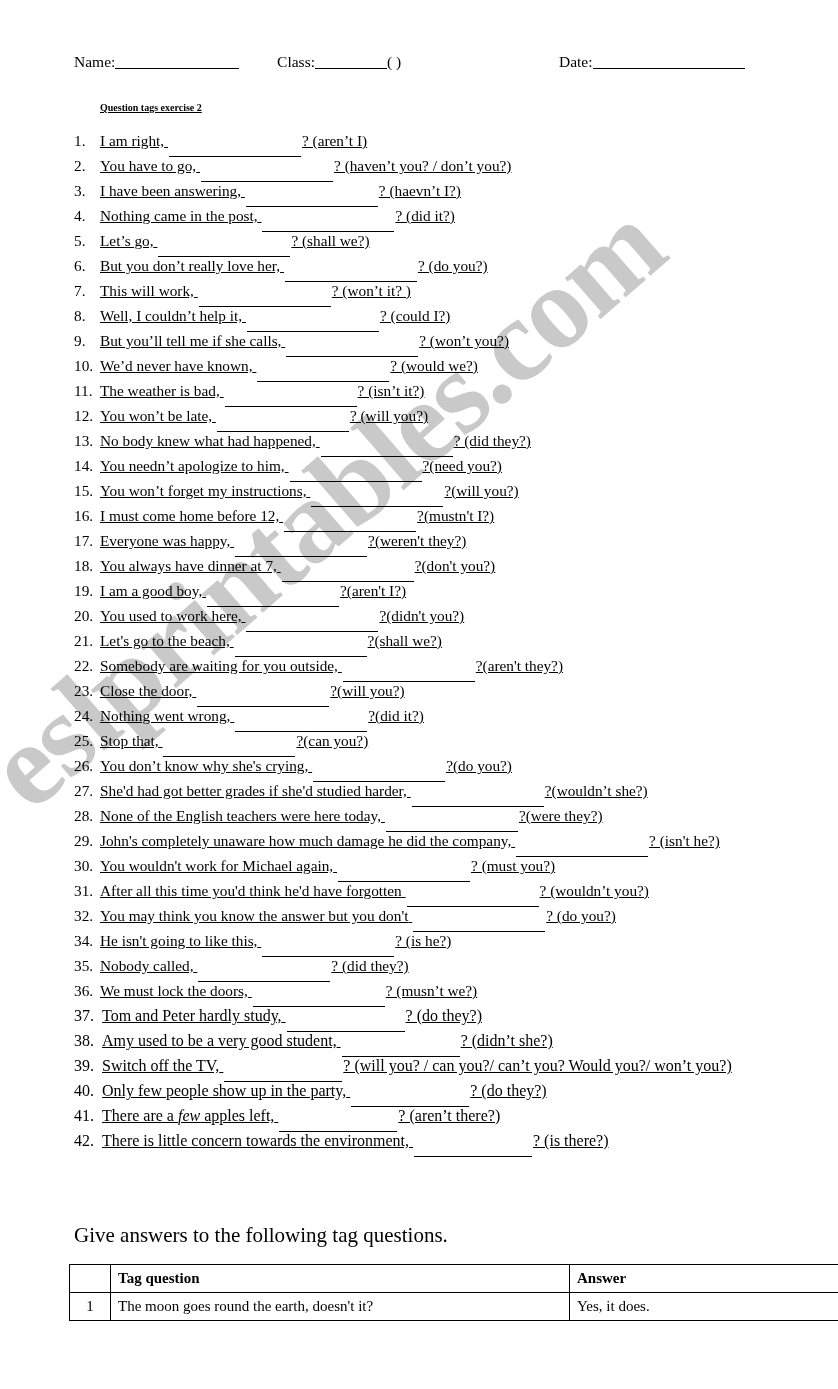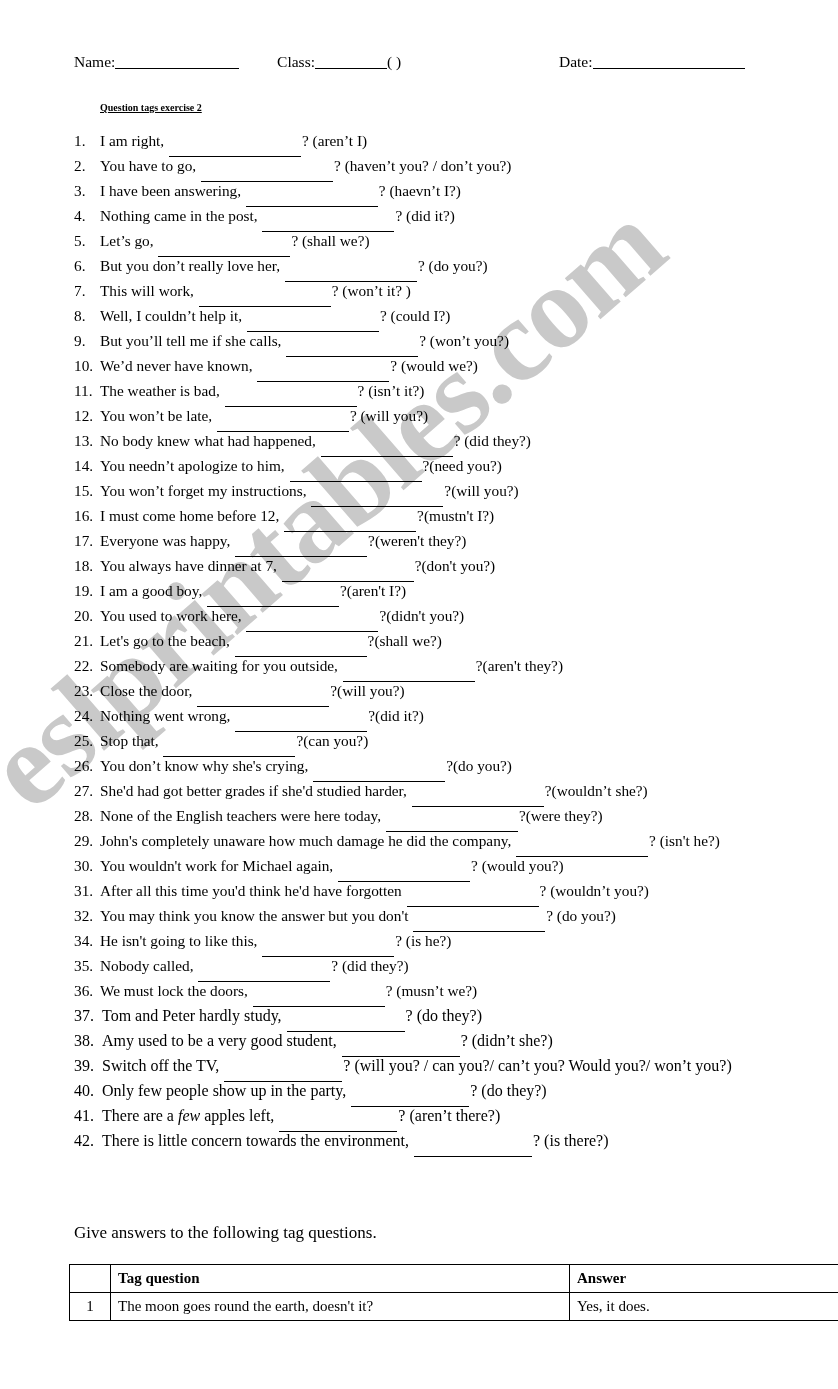--- a/index.html
+++ b/index.html
@@ -83,20 +83,21 @@
     text-decoration: underline;
     white-space: nowrap;
   }
 
   
   #qlist {
     position: absolute;
     left: 62px;
     top: 128px;
     width: 730px;
+    text-decoration: underline;
   }
   .q-item {
     position: relative;
     white-space: nowrap;
     font-size: 15.3px;
     height: 25px;
     line-height: 25px;
   }
   .q-item.small {
     font-size: 16px;
@@ -117,21 +118,21 @@
     margin: 0 1px;
   }
   .q-tag { }
   em.ital { font-style: italic; }
 
   
   .instruction {
     position: absolute;
     left: 62px;
     top: 1223px;
-    font-size: 17px;
+    font-size: 21px;
     white-space: nowrap;
   }
 
   
   #answer-table {
     position: absolute;
     left: 57px;
     top: 1264px;
     width: 724px;
     border-collapse: collapse;
@@ -199,21 +200,21 @@
       <div class="q-item"><span class="q-num">20.</span><span class="q-text">You used to work here,</span> <span class="blank" style="width: 132px;">&nbsp;</span><span class="q-tag">?(didn't you?)</span></div>
       <div class="q-item"><span class="q-num">21.</span><span class="q-text">Let's go to the beach,</span> <span class="blank" style="width: 132px;">&nbsp;</span><span class="q-tag">?(shall we?)</span></div>
       <div class="q-item"><span class="q-num">22.</span><span class="q-text">Somebody are waiting for you outside,</span> <span class="blank" style="width: 132px;">&nbsp;</span><span class="q-tag">?(aren't they?)</span></div>
       <div class="q-item"><span class="q-num">23.</span><span class="q-text">Close the door,</span> <span class="blank" style="width: 132px;">&nbsp;</span><span class="q-tag">?(will you?)</span></div>
       <div class="q-item"><span class="q-num">24.</span><span class="q-text">Nothing went wrong,</span> <span class="blank" style="width: 132px;">&nbsp;</span><span class="q-tag">?(did it?)</span></div>
       <div class="q-item"><span class="q-num">25.</span><span class="q-text">Stop that,</span> <span class="blank" style="width: 132px;">&nbsp;</span><span class="q-tag">?(can you?)</span></div>
       <div class="q-item"><span class="q-num">26.</span><span class="q-text">You don’t know why she's crying,</span> <span class="blank" style="width: 132px;">&nbsp;</span><span class="q-tag">?(do you?)</span></div>
       <div class="q-item"><span class="q-num">27.</span><span class="q-text">She'd had got better grades if she'd studied harder,</span> <span class="blank" style="width: 132px;">&nbsp;</span><span class="q-tag">?(wouldn’t she?)</span></div>
       <div class="q-item"><span class="q-num">28.</span><span class="q-text">None of the English teachers were here today,</span> <span class="blank" style="width: 132px;">&nbsp;</span><span class="q-tag">?(were they?)</span></div>
       <div class="q-item"><span class="q-num">29.</span><span class="q-text">John's completely unaware how much damage he did the company,</span> <span class="blank" style="width: 132px;">&nbsp;</span><span class="q-tag">? (isn't he?)</span></div>
-      <div class="q-item"><span class="q-num">30.</span><span class="q-text">You wouldn't work for Michael again,</span> <span class="blank" style="width: 132px;">&nbsp;</span><span class="q-tag">? (would you?)</span></div>
+      <div class="q-item"><span class="q-num">30.</span><span class="q-text">You wouldn't work for Michael again,</span> <span class="blank" style="width: 132px;">&nbsp;</span><span class="q-tag">? (must you?)</span></div>
       <div class="q-item"><span class="q-num">31.</span><span class="q-text">After all this time you'd think he'd have forgotten</span> <span class="blank" style="width: 132px;">&nbsp;</span><span class="q-tag">? (wouldn’t you?)</span></div>
       <div class="q-item"><span class="q-num">32.</span><span class="q-text">You may think you know the answer but you don't</span> <span class="blank" style="width: 132px;">&nbsp;</span><span class="q-tag">? (do you?)</span></div>
       <div class="q-item"><span class="q-num">34.</span><span class="q-text">He isn't going to like this,</span> <span class="blank" style="width: 132px;">&nbsp;</span><span class="q-tag">? (is he?)</span></div>
       <div class="q-item"><span class="q-num">35.</span><span class="q-text">Nobody called,</span> <span class="blank" style="width: 132px;">&nbsp;</span><span class="q-tag">? (did they?)</span></div>
       <div class="q-item"><span class="q-num">36.</span><span class="q-text">We must lock the doors,</span> <span class="blank" style="width: 132px;">&nbsp;</span><span class="q-tag">? (musn’t we?)</span></div>
       <div class="q-item small"><span class="q-num">37.</span><span class="q-text">Tom and Peter hardly study,</span> <span class="blank" style="width: 118px;">&nbsp;</span><span class="q-tag">? (do they?)</span></div>
       <div class="q-item small"><span class="q-num">38.</span><span class="q-text">Amy used to be a very good student,</span> <span class="blank" style="width: 118px;">&nbsp;</span><span class="q-tag">? (didn’t she?)</span></div>
       <div class="q-item small"><span class="q-num">39.</span><span class="q-text">Switch off the TV,</span> <span class="blank" style="width: 118px;">&nbsp;</span><span class="q-tag">? (will you? / can you?/ can’t you? Would you?/ won’t you?)</span></div>
       <div class="q-item small"><span class="q-num">40.</span><span class="q-text">Only few people show up in the party,</span> <span class="blank" style="width: 118px;">&nbsp;</span><span class="q-tag">? (do they?)</span></div>
       <div class="q-item small"><span class="q-num">41.</span><span class="q-text">There are a <em class="ital">few</em> apples left,</span> <span class="blank" style="width: 118px;">&nbsp;</span><span class="q-tag">? (aren’t there?)</span></div>

